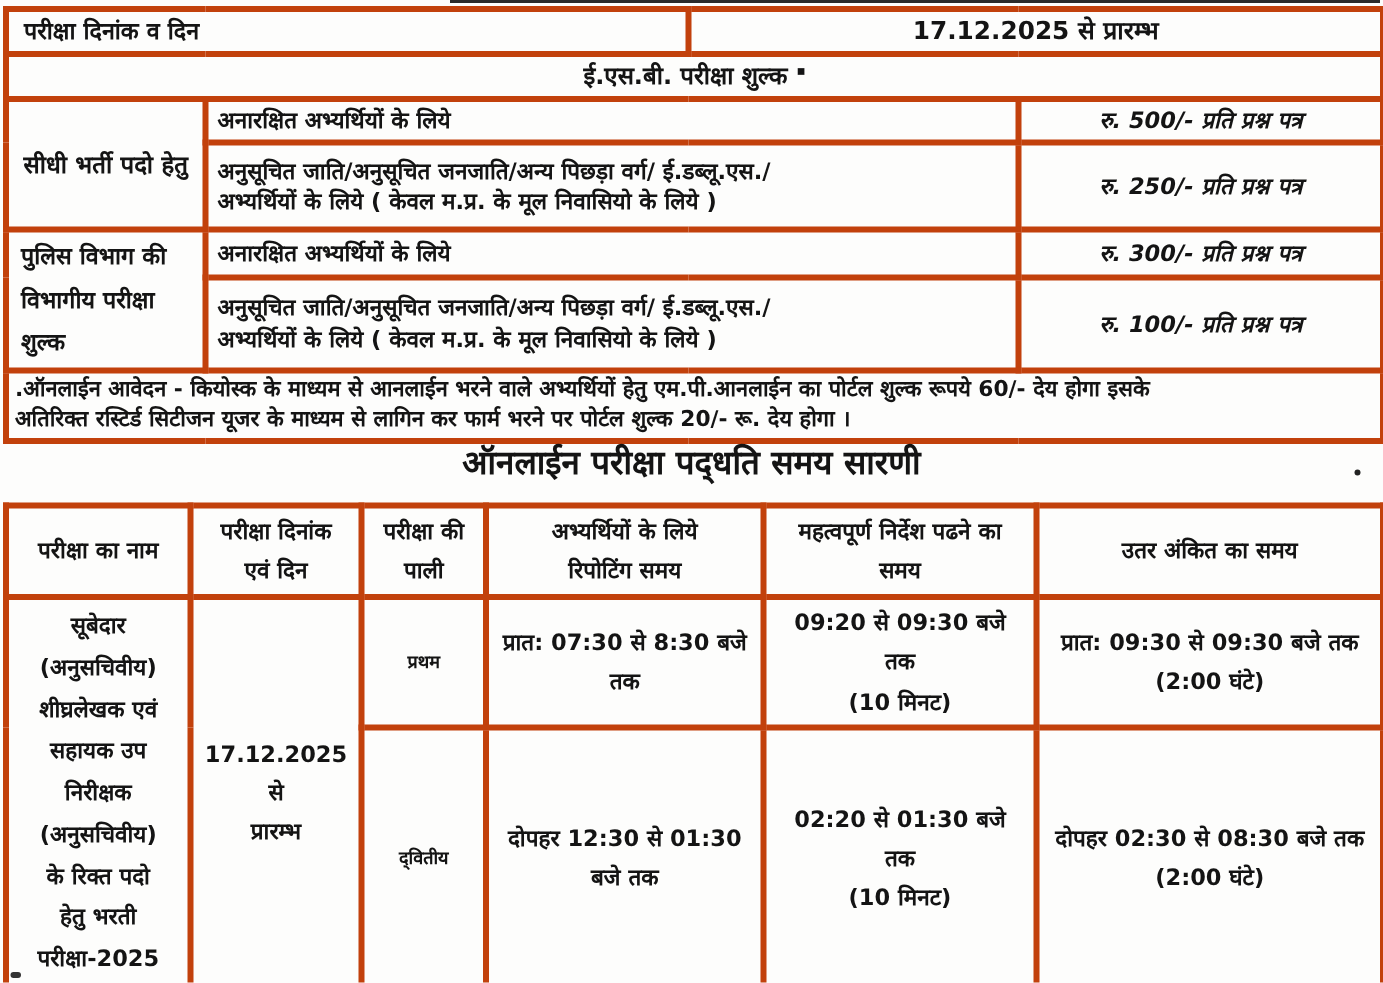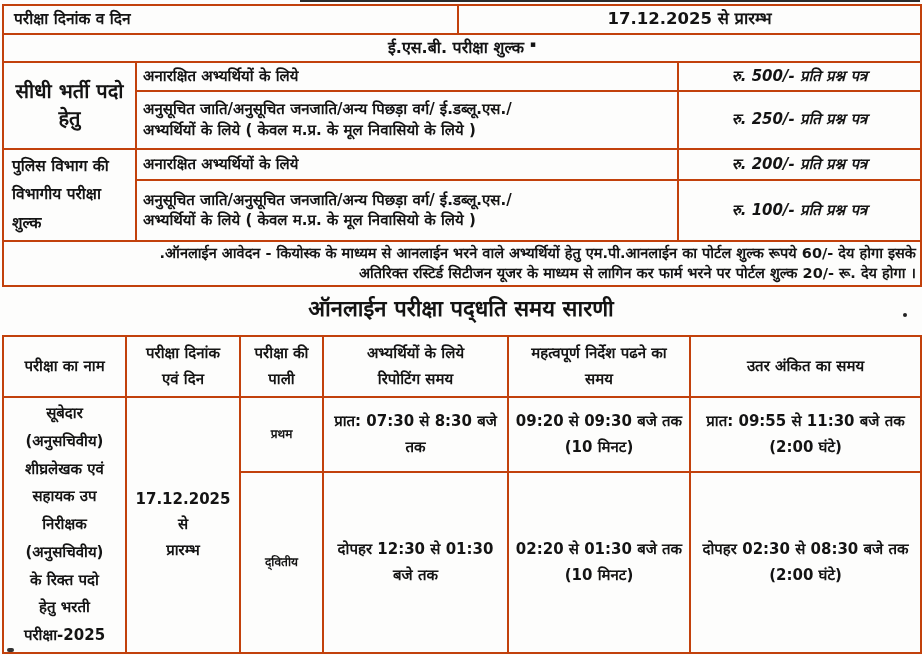--- a/index.html
+++ b/index.html
@@ -3,37 +3,37 @@
 <meta charset="utf-8">
 <style>
   html,body{margin:0;padding:0;}
   body{
     width:922px;height:655px;position:relative;overflow:hidden;
     background:#fdfdfc;color:#141414;
     font-family:"DejaVu Sans",sans-serif;font-weight:700;
     -webkit-font-smoothing:antialiased;
   }
   table{border-collapse:collapse;table-layout:fixed;}
-  td{border:2px solid #c2410c;padding:2px 6px;font-size:15px;vertical-align:middle;line-height:1.35;}
+  td{border:4px solid #c2410c;padding:2px 6px;font-size:15px;vertical-align:middle;line-height:1.35;}
   .pre{white-space:pre-line;}
 
   
   .edge-fragment{position:absolute;top:0;left:300px;width:620px;height:2px;background:#2b2b2b;}
 
   
   .t1{position:absolute;top:4px;left:2px;width:918px;}
   .t1 .date-label{padding-left:10px;font-size:15.5px;}
   .t1 .date-value{text-align:center;font-size:16.5px;}
   .t1 .fee-header{text-align:center;font-size:16px;}
   .t1 .fee-header sup{font-size:9px;vertical-align:super;margin-left:6px;}
-  .t1 .group0{text-align:center;font-size:20px;}
+  .t1 .group0{text-align:center;font-size:16px;}
   .t1 .group1{font-size:15.5px;padding-left:8px;line-height:1.85;}
   .t1 .cat{text-align:left;}
   .t1 .fee{text-align:center;font-style:italic;}
-  .t1 .note{text-align:right;font-size:14.5px;line-height:1.42;padding:1px 4px;}
+  .t1 .note{text-align:left;font-size:14.5px;line-height:1.42;padding:1px 4px;}
 
   
   .caption{position:absolute;top:292px;left:0;width:922px;text-align:center;font-size:22px;}
 
   
   .t2{position:absolute;top:335px;left:2px;width:918px;}
   .t2 td{text-align:center;}
   .t2 .head td{font-size:15px;line-height:1.7;vertical-align:middle;}
   .t2 .exam-name{line-height:1.85;font-size:15px;text-align:center;}
   .t2 .exam-date{line-height:1.7;}
@@ -74,21 +74,21 @@
   <tr style="height:58px">
     <td colspan="2" class="cat pre">अनुसूचित जाति/अनुसूचित जनजाति/अन्य पिछड़ा वर्ग/ ई.डब्लू.एस./
 अभ्यर्थियों के लिये  ( केवल म.प्र. के मूल निवासियो के लिये )</td>
     <td class="fee">रु. 250/- प्रति प्रश्न पत्र</td>
   </tr>
   <tr style="height:29px">
     <td rowspan="2" class="group1 pre">पुलिस विभाग की
 विभागीय  परीक्षा
 शुल्क</td>
     <td colspan="2" class="cat">अनारक्षित अभ्यर्थियों के लिये</td>
-    <td class="fee">रु. 200/- प्रति प्रश्न पत्र</td>
+    <td class="fee">रु. 300/- प्रति प्रश्न पत्र</td>
   </tr>
   <tr style="height:57px">
     <td colspan="2" class="cat pre">अनुसूचित जाति/अनुसूचित जनजाति/अन्य पिछड़ा वर्ग/ ई.डब्लू.एस./
 अभ्यर्थियों के लिये  ( केवल म.प्र. के मूल निवासियो के लिये )</td>
     <td class="fee">रु. 100/- प्रति प्रश्न पत्र</td>
   </tr>
   <tr style="height:42px">
     <td colspan="4" class="note">
       <div>.ऑनलाईन आवेदन - कियोस्क के माध्यम से आनलाईन भरने वाले अभ्यर्थियों हेतु एम.पी.आनलाईन का पोर्टल शुल्क रूपये 60/- देय होगा इसके</div>
       <div>अतिरिक्त रस्टिर्ड सिटीजन यूजर के माध्यम से लागिन कर फार्म भरने पर पोर्टल शुल्क 20/- रू. देय होगा ।</div>
@@ -131,21 +131,21 @@
 के रिक्त पदो
 हेतु भरती
 परीक्षा-2025</td>
     <td rowspan="2" class="exam-date pre">17.12.2025 से
 प्रारम्भ</td>
     <td class="shift-name">प्रथम</td>
     <td class="time pre">प्रात: 07:30 से 8:30 बजे
 तक</td>
     <td class="time pre">09:20 से 09:30 बजे तक
 (10 मिनट)</td>
-    <td class="time pre">प्रात: 09:55 से 11:30 बजे तक
+    <td class="time pre">प्रात: 09:30 से 09:30 बजे तक
 (2:00 घंटे)</td>
   </tr>
   <tr style="height:175px">
     <td class="shift-name">द्‌वितीय</td>
     <td class="time pre">दोपहर 12:30 से 01:30
 बजे तक</td>
     <td class="time pre">02:20 से 01:30 बजे तक
 (10 मिनट)</td>
     <td class="time pre">दोपहर 02:30 से 08:30 बजे तक
 (2:00 घंटे)</td>

